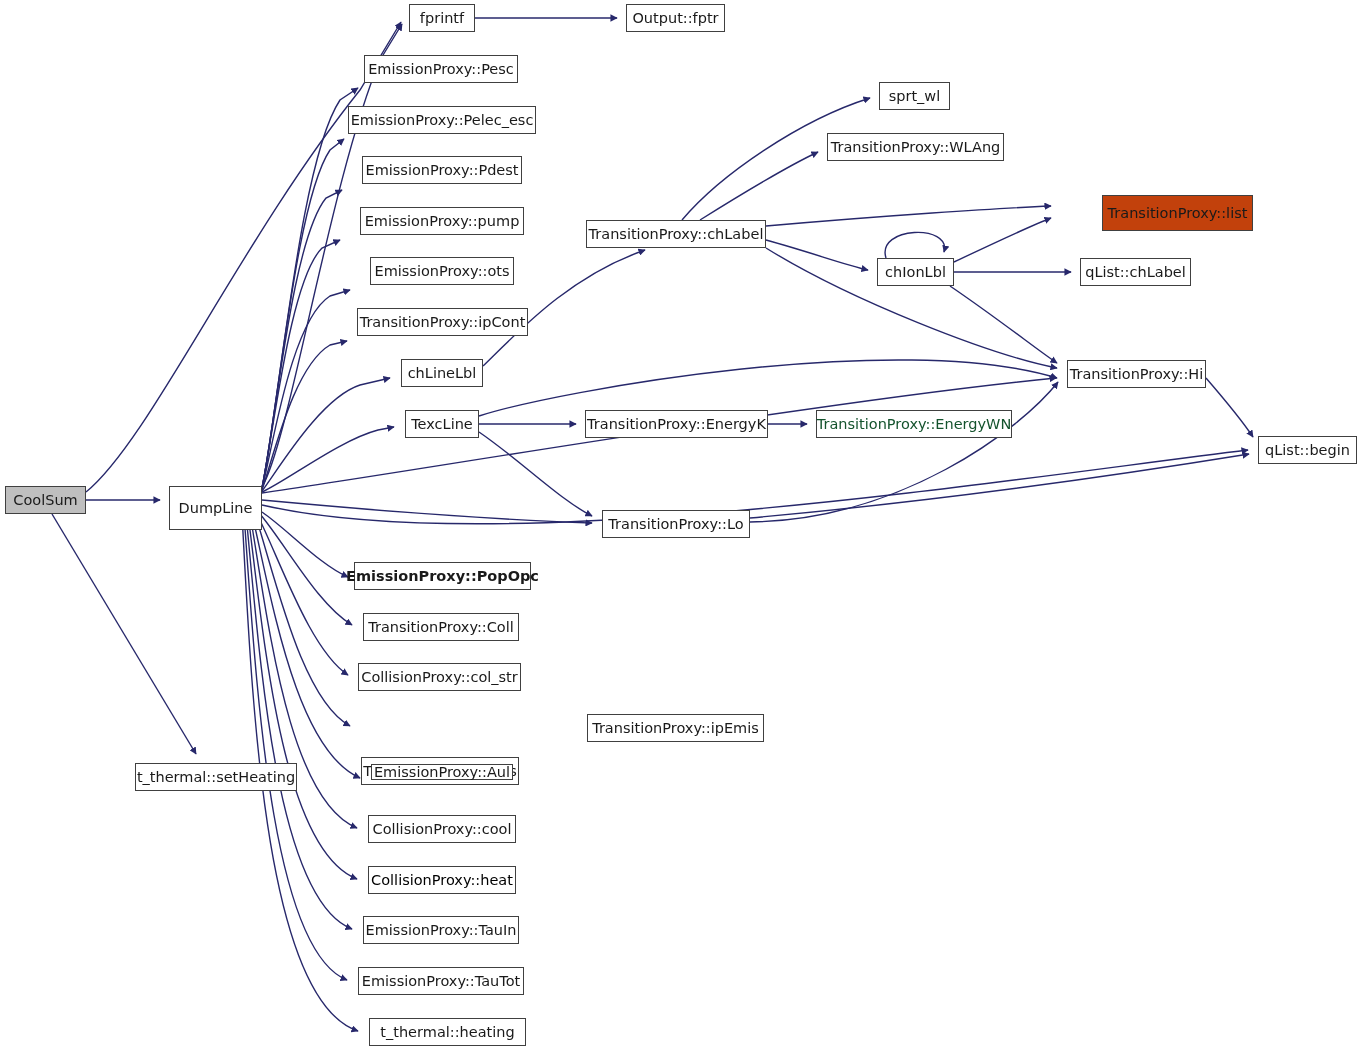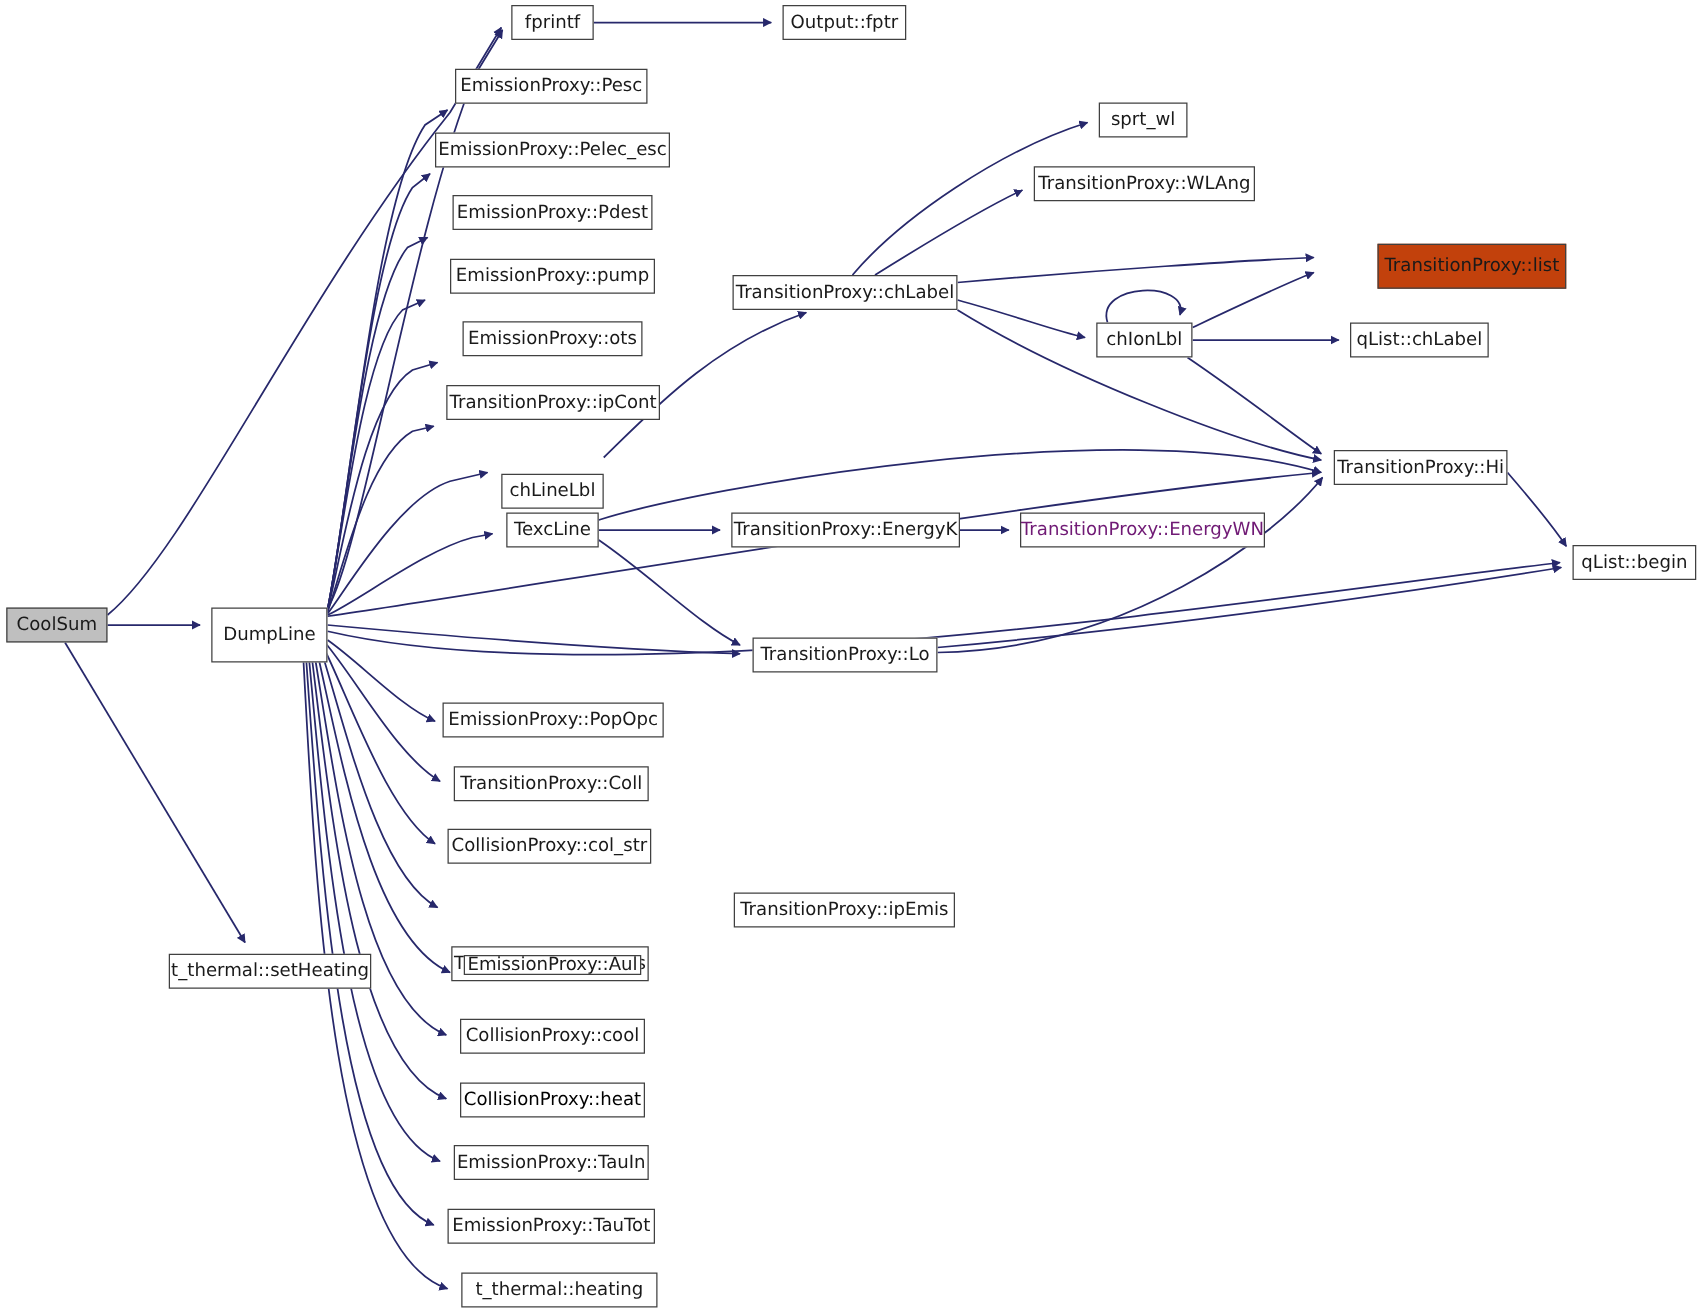--- a/index.html
+++ b/index.html
@@ -114,27 +114,27 @@
       </div>
       <div class="node" style="left: 360px; top: 207px; width: 164px; height: 28px; background: rgb(255, 255, 255); border-color: rgb(64, 64, 64); color: rgb(26, 26, 26); justify-content: center;">
         <span class="lbl">EmissionProxy::pump</span>
       </div>
       <div class="node" style="left: 370px; top: 257px; width: 144px; height: 28px; background: rgb(255, 255, 255); border-color: rgb(64, 64, 64); color: rgb(26, 26, 26);">
         <span class="lbl">EmissionProxy::ots</span>
       </div>
       <div class="node" style="left: 357px; top: 308px; width: 171px; height: 28px; background: rgb(255, 255, 255); border-color: rgb(64, 64, 64); color: rgb(26, 26, 26);">
         <span class="lbl">TransitionProxy::ipCont</span>
       </div>
-      <div class="node" style="left: 401px; top: 379px; width: 82px; height: 28px; background: rgb(255, 255, 255); border-color: rgb(64, 64, 64); color: rgb(26, 26, 26);">
+      <div class="node" style="left: 401px; top: 359px; width: 82px; height: 28px; background: rgb(255, 255, 255); border-color: rgb(64, 64, 64); color: rgb(26, 26, 26);">
         <span class="lbl">chLineLbl</span>
       </div>
       <div class="node" style="left: 405px; top: 410px; width: 74px; height: 28px; background: rgb(255, 255, 255); border-color: rgb(64, 64, 64); color: rgb(26, 26, 26);">
         <span class="lbl">TexcLine</span>
       </div>
-      <div class="node" style="left: 354px; top: 562px; width: 177px; height: 28px; background: rgb(255, 255, 255); border-color: rgb(64, 64, 64); color: rgb(26, 26, 26);">
+      <div class="node" style="left: 354px; top: 562px; width: 177px; height: 28px; background: rgb(255, 255, 255); border-color: rgb(64, 64, 64); color: rgb(26, 26, 26); font-weight: bold;">
         <span class="lbl">EmissionProxy::PopOpc</span>
       </div>
       <div class="node" style="left: 363px; top: 613px; width: 156px; height: 28px; background: rgb(255, 255, 255); border-color: rgb(64, 64, 64); color: rgb(26, 26, 26);">
         <span class="lbl">TransitionProxy::Coll</span>
       </div>
       <div class="node" style="left: 358px; top: 663px; width: 163px; height: 28px; background: rgb(255, 255, 255); border-color: rgb(64, 64, 64); color: rgb(26, 26, 26);">
         <span class="lbl">CollisionProxy::col_str</span>
       </div>
       <div class="node" style="left: 361px; top: 714px; width: 158px; height: 28px; background: rgb(255, 255, 255); border-color: rgb(64, 64, 64); color: rgb(26, 26, 26); margin-top: 43px;">
         <span class="lbl">TransitionProxy::Emis</span>
@@ -180,20 +180,20 @@
       </div>
       <div class="node" style="left: 1067px; top: 360px; width: 139px; height: 28px; background: rgb(255, 255, 255); border-color: rgb(64, 64, 64); color: rgb(26, 26, 26);">
         <span class="lbl">TransitionProxy::Hi</span>
       </div>
       <div class="node" style="left: 1258px; top: 436px; width: 99px; height: 28px; background: rgb(255, 255, 255); border-color: rgb(64, 64, 64); color: rgb(26, 26, 26);">
         <span class="lbl">qList::begin</span>
       </div>
       <div class="node" style="left: 585px; top: 410px; width: 183px; height: 28px; background: rgb(255, 255, 255); border-color: rgb(64, 64, 64); color: rgb(26, 26, 26);">
         <span class="lbl">TransitionProxy::EnergyK</span>
       </div>
-      <div class="node" style="left: 816px; top: 410px; width: 196px; height: 28px; background: rgb(255, 255, 255); border-color: rgb(64, 64, 64); color: #701a75;">
+      <div class="node" style="left: 816px; top: 410px; width: 196px; height: 28px; background: rgb(255, 255, 255); border-color: rgb(64, 64, 64); color: #14532d;">
         <span class="lbl">TransitionProxy::EnergyWN</span>
       </div>
       <div class="node" style="left: 602px; top: 510px; width: 148px; height: 28px; background: rgb(255, 255, 255); border-color: rgb(64, 64, 64); color: rgb(26, 26, 26);">
         <span class="lbl">TransitionProxy::Lo</span>
       </div>
     </div>
 </div>
 
 </body></html>

